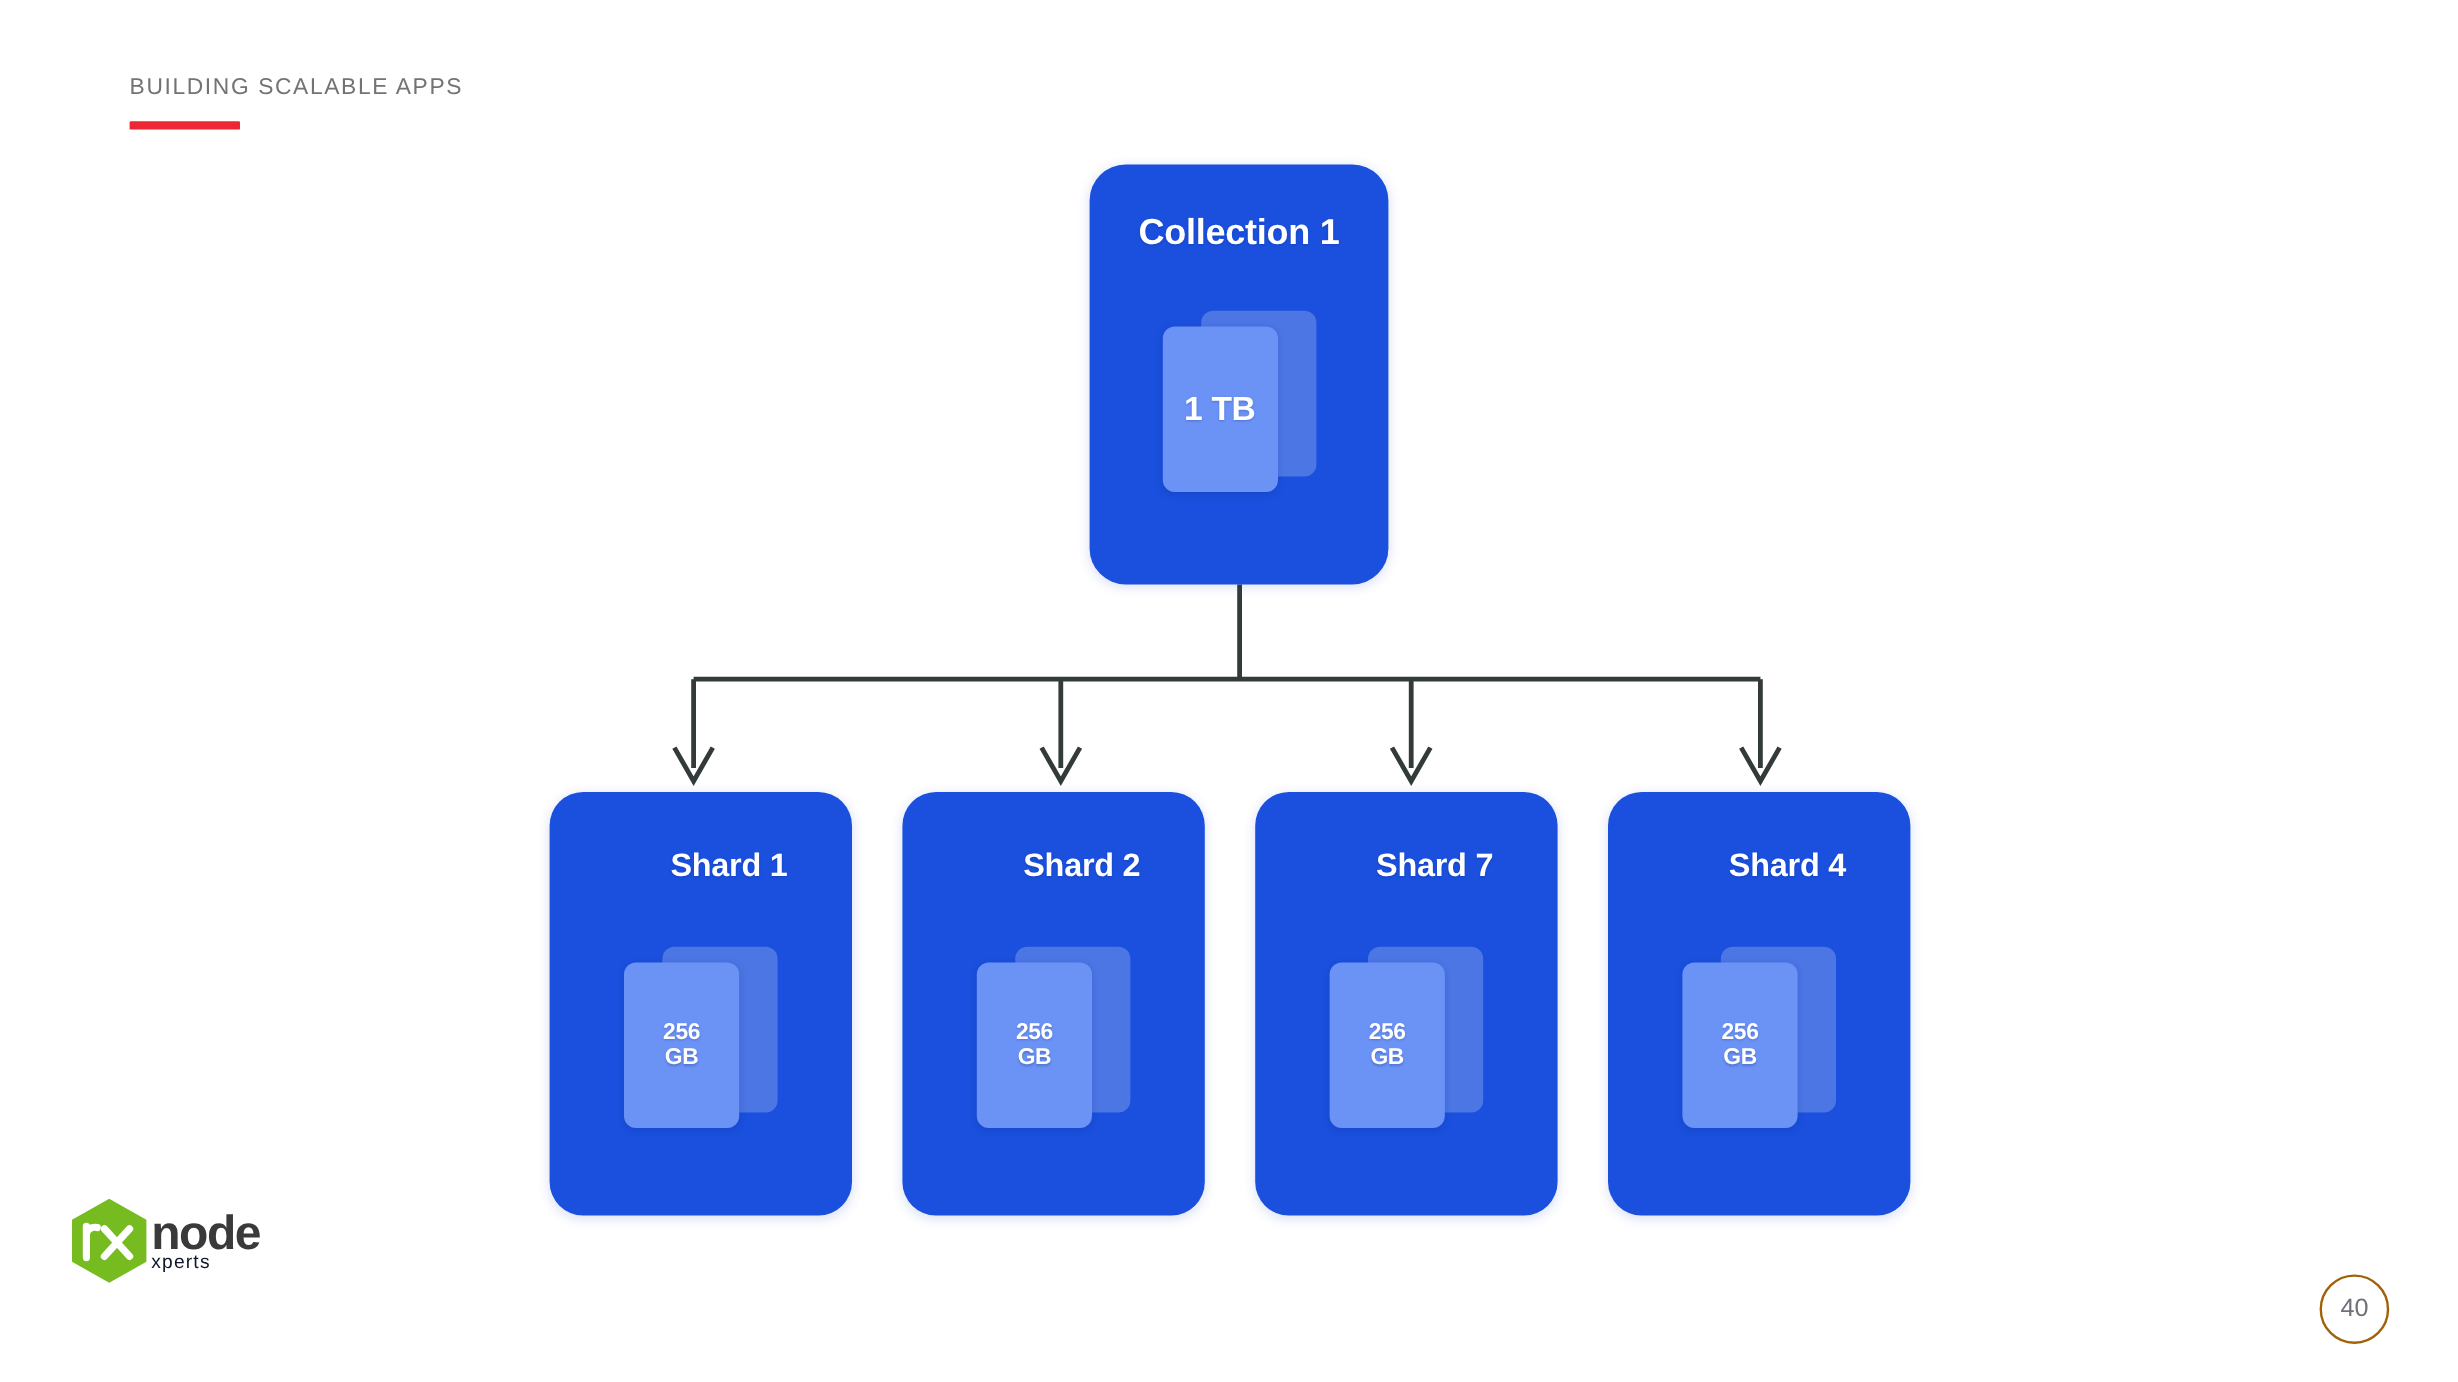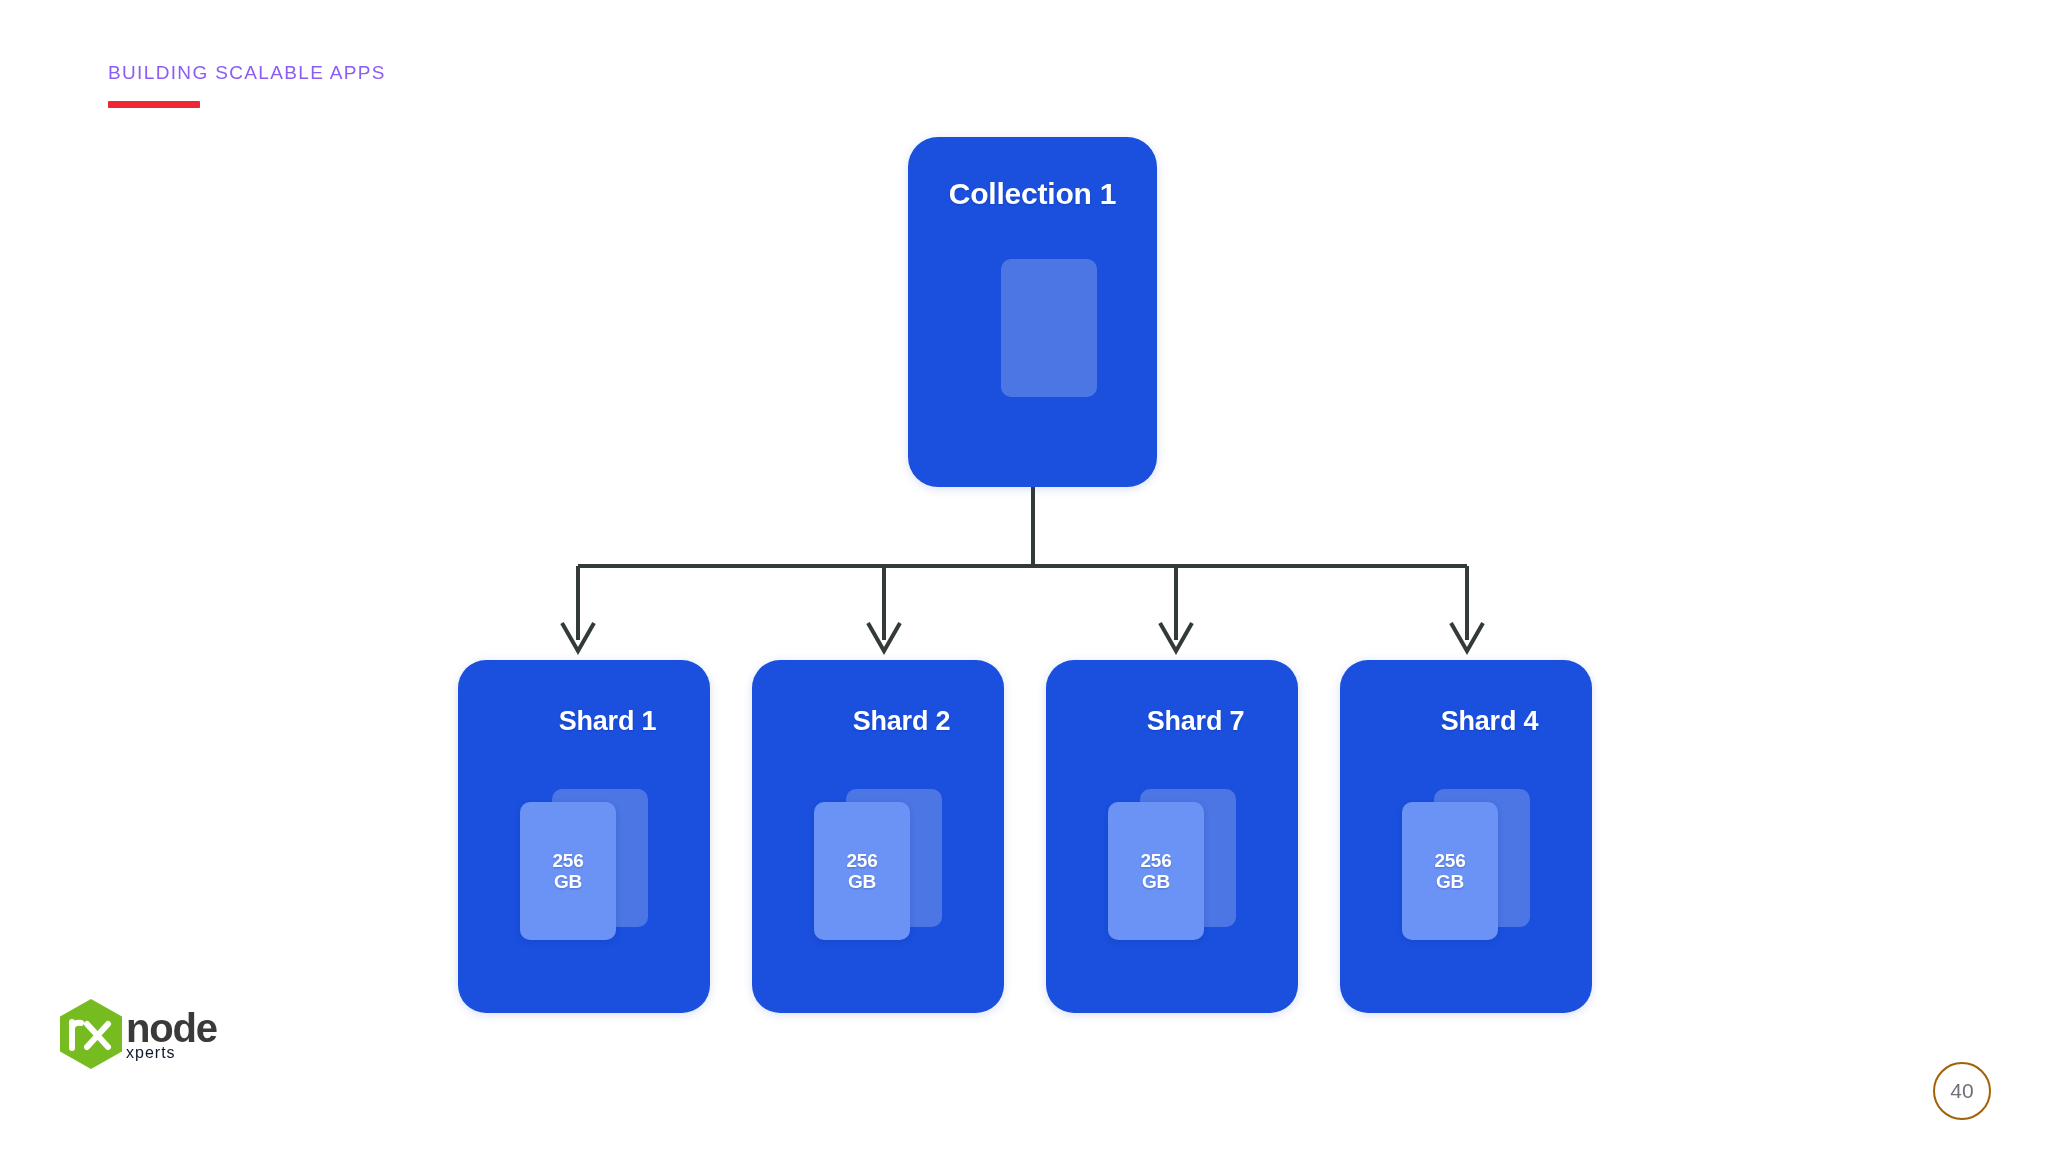--- a/index.html
+++ b/index.html
@@ -18,21 +18,21 @@
 
   
   #slide-header {
     position: absolute;
     left: 108px;
     top: 62px;
   }
   #eyebrow {
     font-size: 19px;
     letter-spacing: 1.35px;
-    color: #8b5cf6;
+    color: #737373;
     font-weight: 400;
     text-transform: uppercase;
     white-space: nowrap;
   }
   #page-title {
     font-size: 56px;
     font-weight: 700;
     color: #2e3c4d;
     letter-spacing: -0.5px;
     line-height: 1;
@@ -234,20 +234,23 @@
       <path d="M868 623 L884 651 L900 623"></path>
       <path d="M1160 623 L1176 651 L1192 623"></path>
       <path d="M1451 623 L1467 651 L1483 623"></path>
     </g>
   </svg>
 
   <div class="node-card root" id="collection-card">
     <div class="card-title">Collection 1</div>
     <div class="doc-stack">
       <div class="doc-sheet-back"></div>
+      <div class="doc-sheet-front">
+        <span class="doc-value">1 TB</span>
+      </div>
     </div>
   </div>
 
   <div class="node-card shard" id="shard-card-0">
     <div class="card-title">Shard 1</div>
     <div class="doc-stack">
       <div class="doc-sheet-back"></div>
       <div class="doc-sheet-front">
         <span class="doc-value">256
 GB</span>

